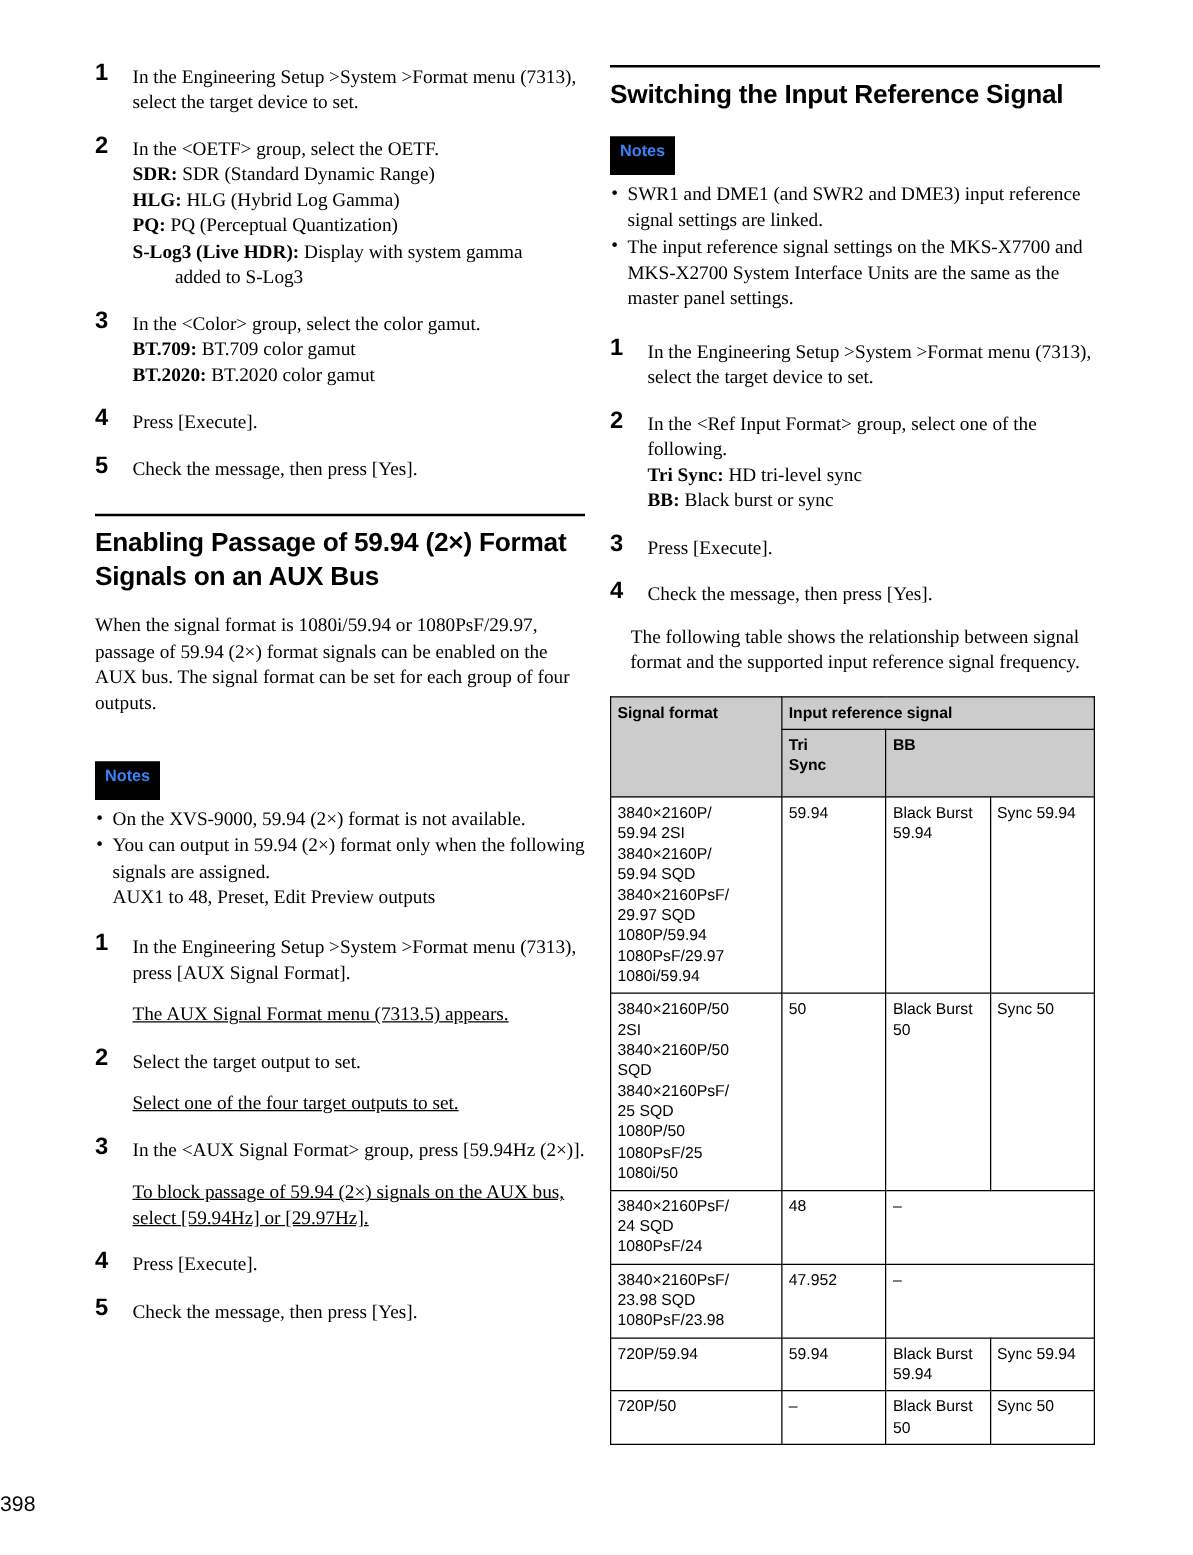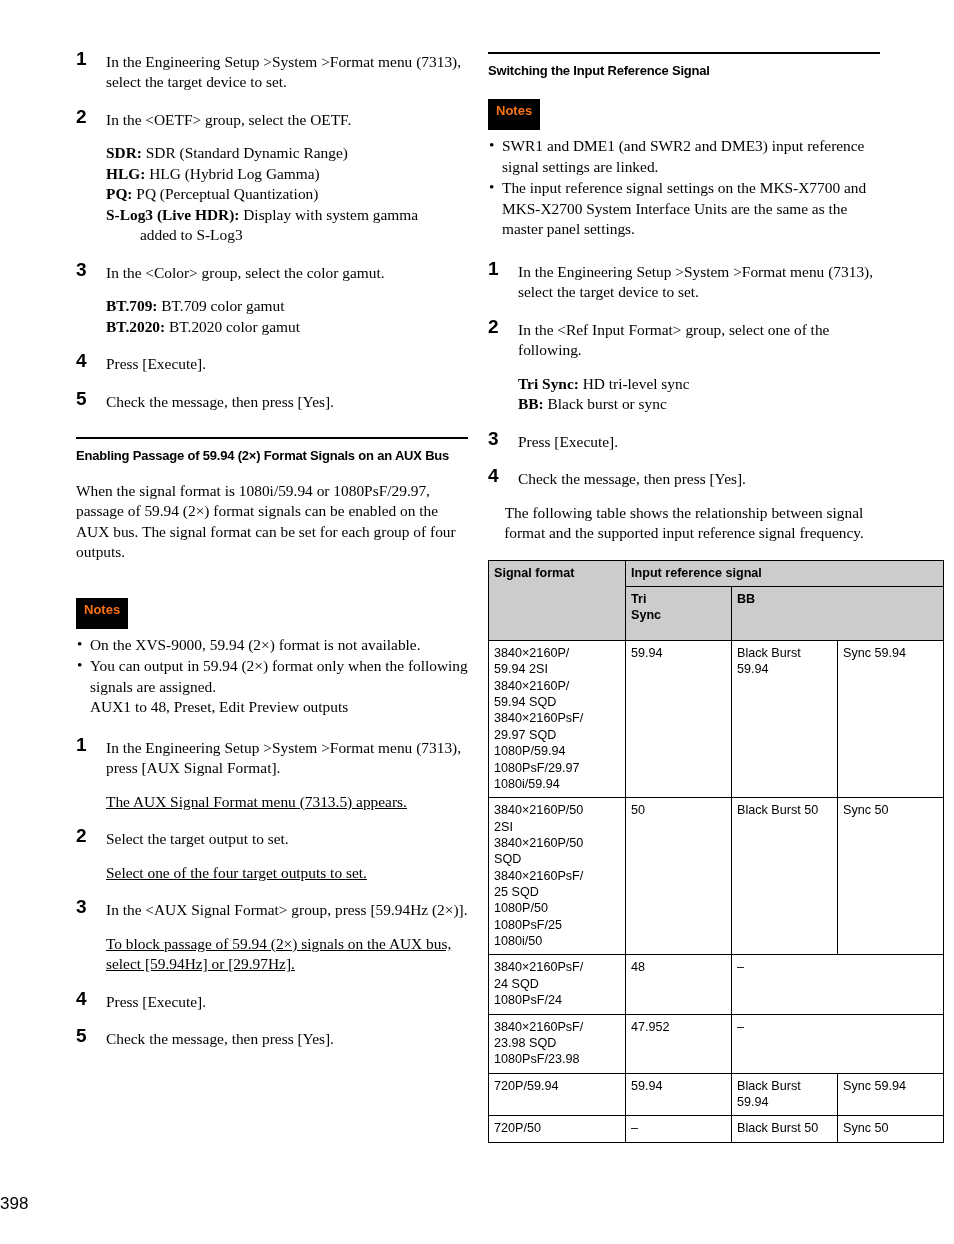--- a/index.html
+++ b/index.html
@@ -24,21 +24,21 @@
   .col-left  { left: 76px; }
   .col-right { left: 488px; }
 
   
   .section-head {
     margin: 0 0 0 0;
     padding-top: 9px;
     border-top: 2px solid #000;
     font-family: "Liberation Sans", sans-serif;
     font-weight: bold;
-    font-size: 13px;
+    font-size: 21px;
     line-height: 1.26;
     letter-spacing: -0.2px;
   }
   .head-gap-top { margin-top: 25px; }
 
   
   .step {
     position: relative;
     padding-left: 30px;
     margin-top: 17px;
@@ -57,41 +57,40 @@
     font-size: 15.4px;
     line-height: 1.33;
   }
   .step-extra {
     font-size: 15.4px;
     line-height: 1.33;
     margin-top: 13px;
     text-decoration: underline;
   }
   .defs {
-    margin-top: 13px;
     font-size: 15.4px;
     line-height: 1.33;
   }
   .defs .dline { display: block; }
   .defs .dterm { font-weight: bold; }
   .defs .cont { display: block; padding-left: 34px; }
 
   
   .para {
     font-size: 15.4px;
     line-height: 1.33;
     margin-top: 16px;
   }
   .para.tight { margin-top: 13px; text-align: center; }
 
   
   .notes-badge {
     display: inline-block;
     background: #000000;
-    color: #f97316;
+    color: #3b82f6;
     font-family: "Liberation Sans", sans-serif;
     font-weight: bold;
     font-size: 13px;
     line-height: 1;
     padding: 5px 8px 13px 8px;
     margin-top: 20px;
   }
   .notes-list {
     margin: 6px 0 0 0;
     padding: 0;
@@ -108,21 +107,21 @@
     position: absolute;
     left: 1px;
     top: -1px;
   }
   .sub-line { display: block; }
 
   
   .ref-table {
     margin-top: 16px;
     border-collapse: collapse;
-    width: 456px;
+    width: 388px;
     table-layout: fixed;
     font-family: "Liberation Sans", sans-serif;
     font-size: 12.6px;
     line-height: 1.30;
   }
   .ref-table th, .ref-table td {
     border: 1.6px solid #000000;
     vertical-align: top;
     padding: 4px 5px 5px 5px;
     text-align: left;

